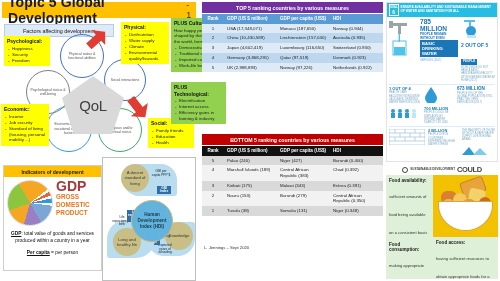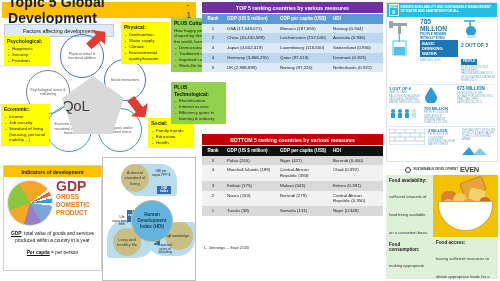--- a/index.html
+++ b/index.html
@@ -24,21 +24,21 @@
   .circ { position:absolute; border-radius:50%; background:transparent;
           display:flex; align-items:center; justify-content:center; text-align:center;
           font-size:3.5px; color:#555; line-height:1.25; padding:3px; }
   .c-phys { left:60px; top:16px; width:44px; height:44px; border:0.8px solid #4472C4; }
   .c-soc  { left:104px; top:41px; width:42px; height:42px; border:0.8px solid #4472C4; }
   .c-psych{ left:26px; top:52px; width:44px; height:44px; border:0.8px solid #808080; }
   .c-econ { left:46px; top:88px; width:46px; height:46px; border:0.8px solid #2E9BD6; }
   .c-relig{ left:98px; top:90px; width:44px; height:44px; border:0.8px solid #3FA86B; }
   .pent { position:absolute; left:62px; top:58px; width:62px; height:58px;
           background:#D9D9D9; clip-path:polygon(50% 0%, 100% 38%, 81% 100%, 19% 100%, 0% 38%);
-          display:flex; align-items:center; justify-content:flex-start; }
+          display:flex; align-items:center; justify-content:center; }
   .pent span { font-size:15px; color:#404040; font-weight:400; letter-spacing:-0.3px; }
 
   
   .arrow { position:absolute; color:#E03C31; }
   .arrow svg { display:block; }
 
   
   .box { position:absolute; padding:2px 3px; line-height:1.3; }
   .box .hd { font-weight:bold; font-size:5px; color:#111; display:block; margin-bottom:1px; }
   .box ul { list-style:none; }
@@ -495,21 +495,21 @@
           </svg>
         </div>
       </div>
     </div>
   </div>
 
   <div class="food-wrap">
     <div class="sdg-logo">
       <span style="width:6px;height:6px;border-radius:50%;border:0.6px solid #444;display:inline-block"></span>
       <span class="lg1">SUSTAINABLE DEVELOPMENT</span>
-      <span class="lg2">EVEN</span>
+      <span class="lg2">COULD</span>
     </div>
     <div class="food-grid">
       <div class="fd-left">
         <span class="fd-h">Food availability:</span>
         <span class="fd-p">sufficient amounts of food being available on a consistent basis</span>
         <span class="fd-h" style="margin-top:4px">Food consumption:</span>
         <span class="fd-p">making appropriate use based on knowledge of basic nutrition and care, as well as adequate water and sanitation</span>
       </div>
       <div class="fd-right">
         <div class="food-bits">

